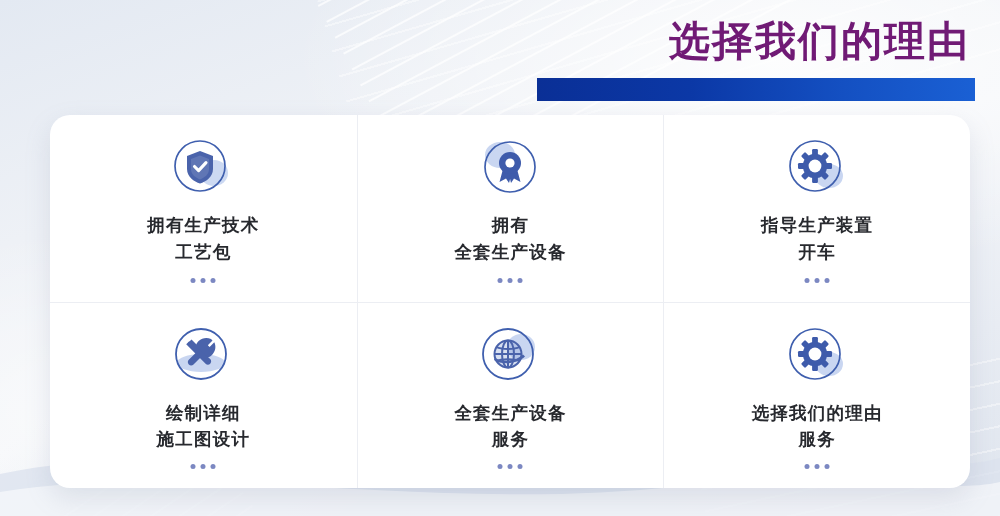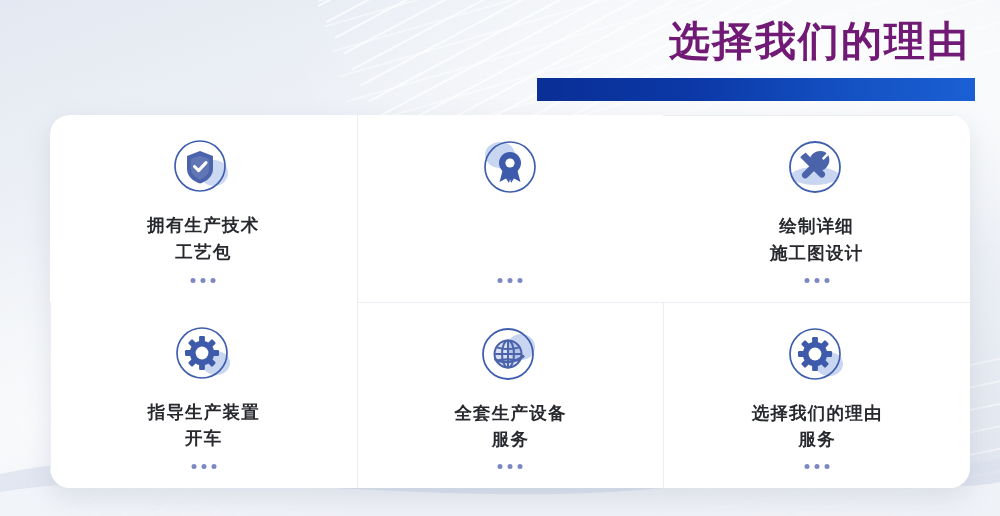--- a/index.html
+++ b/index.html
@@ -239,41 +239,22 @@
     <div class="icon-wrap">
       <svg width="70" height="66" viewBox="0 0 70 66">
         <ellipse cx="25" cy="20" rx="15" ry="13" fill="#c3d2f0" opacity="0.9"></ellipse>
         <circle cx="35" cy="32" r="25" fill="none" stroke="#3f5fae" stroke-width="1.7"></circle>
         <path d="M28 34 L24.5 47 L31 43.5 L34 48 L37.5 35 Z" fill="#3e5bab"></path>
         <path d="M42 34 L45.5 47 L39 43.5 L36 48 L33 35 Z" fill="#3e5bab"></path>
         <circle cx="35" cy="28" r="11" fill="#3e5bab"></circle>
         <circle cx="35" cy="28" r="4.6" fill="#ffffff"></circle>
       </svg>
     </div>
-    <div class="dots">
-        <i></i>
-        <i></i>
-        <i></i>
-      </div>
-  </div>
-
-  <div class="cell col-l row-b">
-    <div class="icon-wrap">
-      <svg width="72" height="66" viewBox="0 0 72 66">
-        <ellipse cx="34" cy="40" rx="24" ry="9" fill="#c3d2f0" opacity="0.9"></ellipse>
-        <circle cx="34" cy="31" r="25" fill="none" stroke="#3f5fae" stroke-width="1.8"></circle>
-        <g fill="#4a63ab">
-          <path d="M45.5 17.5 L40.8 22.2 L42.6 24 L47.3 19.3 C49.3 23.3 48.6 28.3 45.2 31.7 C42.1 34.8 37.6 35.6 33.8 34.2 L26.5 41.5 C25.2 42.8 23.1 42.8 21.8 41.5 C20.5 40.2 20.5 38.1 21.8 36.8 L29.1 29.5 C27.7 25.7 28.5 21.2 31.6 18.1 C35 14.7 40 14 44 16 Z"></path>
-          <path d="M24.5 16.6 L21 20.1 L27 26.1 L30.5 22.6 Z" transform="rotate(0)"></path>
-          <path d="M22.2 18.3 L19.2 21.3 L38.6 40.7 C39.9 42 41.9 42 43.2 40.7 C44.5 39.4 44.5 37.4 43.2 36.1 Z"></path>
-        </g>
-      </svg>
-    </div>
-    <div class="cell-label">绘制详细
-施工图设计</div>
+    <div class="cell-label">拥有
+全套生产设备</div>
     <div class="dots">
         <i></i>
         <i></i>
         <i></i>
       </div>
   </div>
 
   <div class="cell col-r row-t">
     <div class="icon-wrap">
       <svg width="70" height="66" viewBox="0 0 70 66">
@@ -297,20 +278,41 @@
     </div>
     <div class="cell-label">指导生产装置
 开车</div>
     <div class="dots">
         <i></i>
         <i></i>
         <i></i>
       </div>
   </div>
 
+  <div class="cell col-l row-b">
+    <div class="icon-wrap">
+      <svg width="72" height="66" viewBox="0 0 72 66">
+        <ellipse cx="34" cy="40" rx="24" ry="9" fill="#c3d2f0" opacity="0.9"></ellipse>
+        <circle cx="34" cy="31" r="25" fill="none" stroke="#3f5fae" stroke-width="1.8"></circle>
+        <g fill="#4a63ab">
+          <path d="M45.5 17.5 L40.8 22.2 L42.6 24 L47.3 19.3 C49.3 23.3 48.6 28.3 45.2 31.7 C42.1 34.8 37.6 35.6 33.8 34.2 L26.5 41.5 C25.2 42.8 23.1 42.8 21.8 41.5 C20.5 40.2 20.5 38.1 21.8 36.8 L29.1 29.5 C27.7 25.7 28.5 21.2 31.6 18.1 C35 14.7 40 14 44 16 Z"></path>
+          <path d="M24.5 16.6 L21 20.1 L27 26.1 L30.5 22.6 Z" transform="rotate(0)"></path>
+          <path d="M22.2 18.3 L19.2 21.3 L38.6 40.7 C39.9 42 41.9 42 43.2 40.7 C44.5 39.4 44.5 37.4 43.2 36.1 Z"></path>
+        </g>
+      </svg>
+    </div>
+    <div class="cell-label">绘制详细
+施工图设计</div>
+    <div class="dots">
+        <i></i>
+        <i></i>
+        <i></i>
+      </div>
+  </div>
+
   <div class="cell col-m row-b">
     <div class="icon-wrap">
       <svg width="70" height="66" viewBox="0 0 70 66">
         <ellipse cx="46" cy="24" rx="14" ry="13" fill="#c3d2f0" opacity="0.9"></ellipse>
         <circle cx="33" cy="31" r="25" fill="none" stroke="#3f5fae" stroke-width="1.8"></circle>
         <g stroke="#4a63ab" fill="none" stroke-width="2">
           <circle cx="33" cy="31" r="13.5" fill="#8fa6d8" fill-opacity="0.35"></circle>
           <ellipse cx="33" cy="31" rx="6" ry="13.5"></ellipse>
           <line x1="19.5" y1="31" x2="46.5" y2="31"></line>
           <path d="M21.5 24 C26 26.5 40 26.5 44.5 24"></path>

